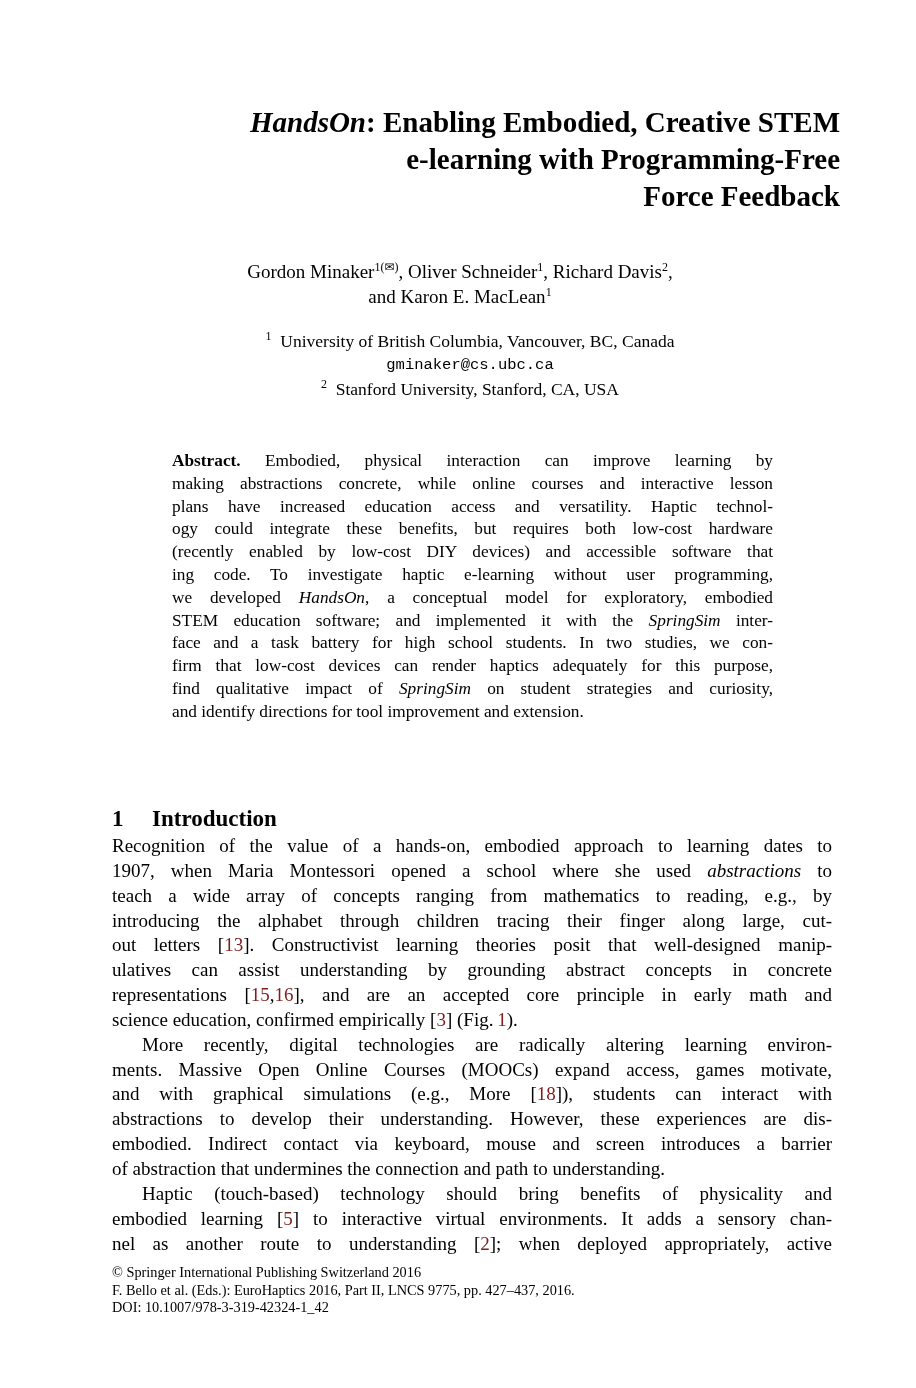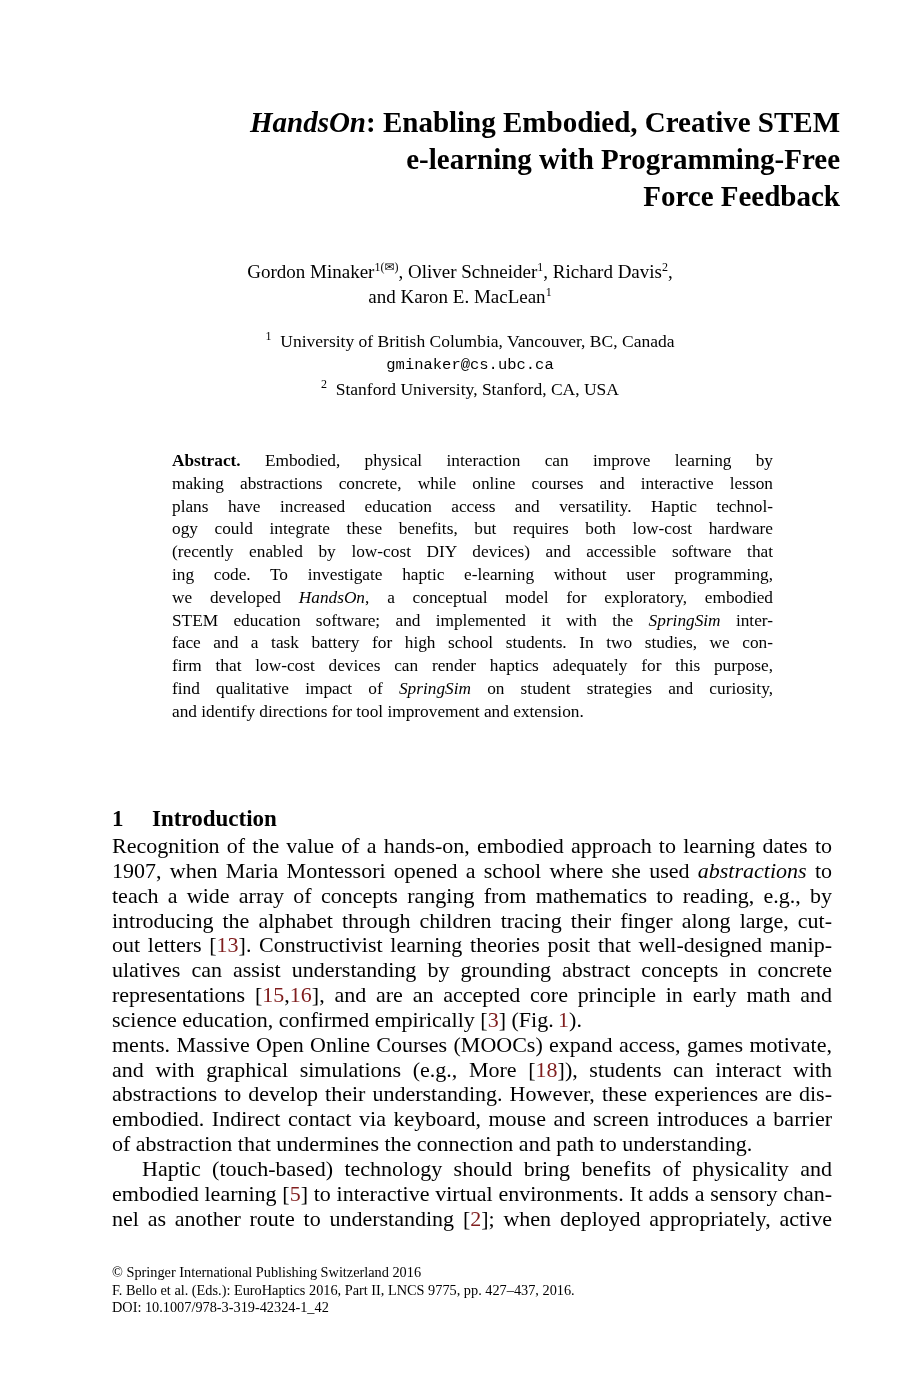--- a/index.html
+++ b/index.html
@@ -30,21 +30,21 @@
       hyphens: none;
     }
     .abstract .lbl { font-weight: bold; }
     .section {
       position: absolute; left: 112px; top: 784px; font-weight: bold;
       font-size: 23px; line-height: 30px; margin-top: 20px;
     }
     .section .num { display: inline-block; width: 40px; }
     .body {
       position: absolute; left: 112px; top: 834px; width: 720px;
-      font-size: 22px; line-height: 24.85px; text-align: justify;
+      font-size: 19px; line-height: 24.85px; text-align: justify;
     }
     .body p { margin: 0; }
     .line { display: block; text-align: justify; text-align-last: justify; white-space: nowrap; }
     .line.last { text-align-last: left; }
     .cite { color: #7f1d1d; }
     em { font-style: italic; }
     .footer {
       position: absolute; left: 112px; top: 1264px; width: 720px;
       font-size: 14.3px; line-height: 17.5px;
     }
@@ -95,20 +95,21 @@
       <span class="line">Recognition of the value of a hands-on, embodied approach to learning dates to</span>
       <span class="line"><span>1907, when Maria Montessori opened a school where she used </span><em>abstractions</em><span> to</span></span>
       <span class="line">teach a wide array of concepts ranging from mathematics to reading, e.g., by</span>
       <span class="line">introducing the alphabet through children tracing their finger along large, cut-</span>
       <span class="line"><span>out letters [</span><span class="cite">13</span><span>]. Constructivist learning theories posit that well-designed manip-</span></span>
       <span class="line">ulatives can assist understanding by grounding abstract concepts in concrete</span>
       <span class="line"><span>representations [</span><span class="cite">15</span><span>,</span><span class="cite">16</span><span>], and are an accepted core principle in early math and</span></span>
       <span class="line last"><span>science education, confirmed empirically [</span><span class="cite">3</span><span>] (Fig. </span><span class="cite">1</span><span>).</span></span>
     </p>
     <p>
+      <span class="line" style="padding-left:30px">More recently, digital technologies are radically altering learning environ-</span>
       <span class="line">ments. Massive Open Online Courses (MOOCs) expand access, games motivate,</span>
       <span class="line"><span>and with graphical simulations (e.g., More [</span><span class="cite">18</span><span>]), students can interact with</span></span>
       <span class="line">abstractions to develop their understanding. However, these experiences are dis-</span>
       <span class="line">embodied. Indirect contact via keyboard, mouse and screen introduces a barrier</span>
       <span class="line last">of abstraction that undermines the connection and path to understanding.</span>
     </p>
     <p>
       <span class="line" style="padding-left:30px">Haptic (touch-based) technology should bring benefits of physicality and</span>
       <span class="line"><span>embodied learning [</span><span class="cite">5</span><span>] to interactive virtual environments. It adds a sensory chan-</span></span>
       <span class="line"><span>nel as another route to understanding [</span><span class="cite">2</span><span>]; when deployed appropriately, active</span></span>

